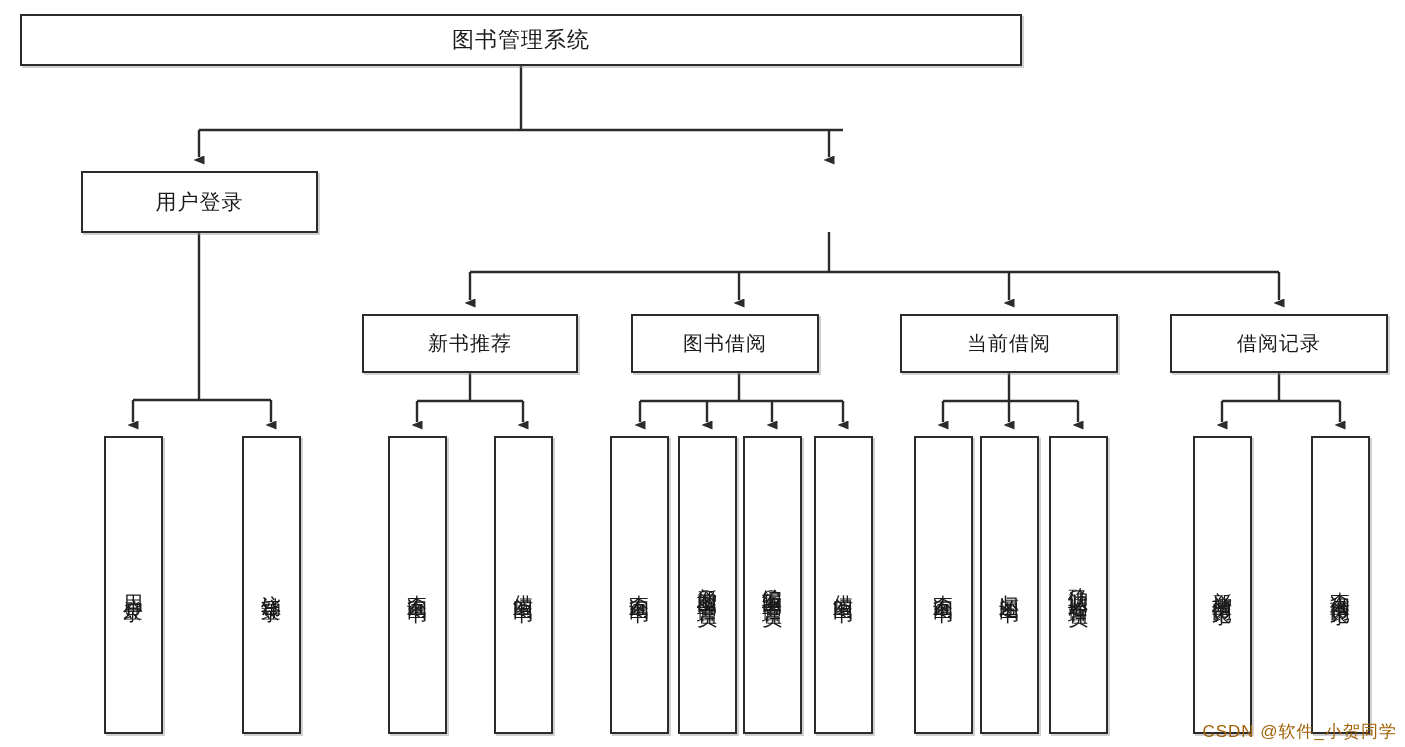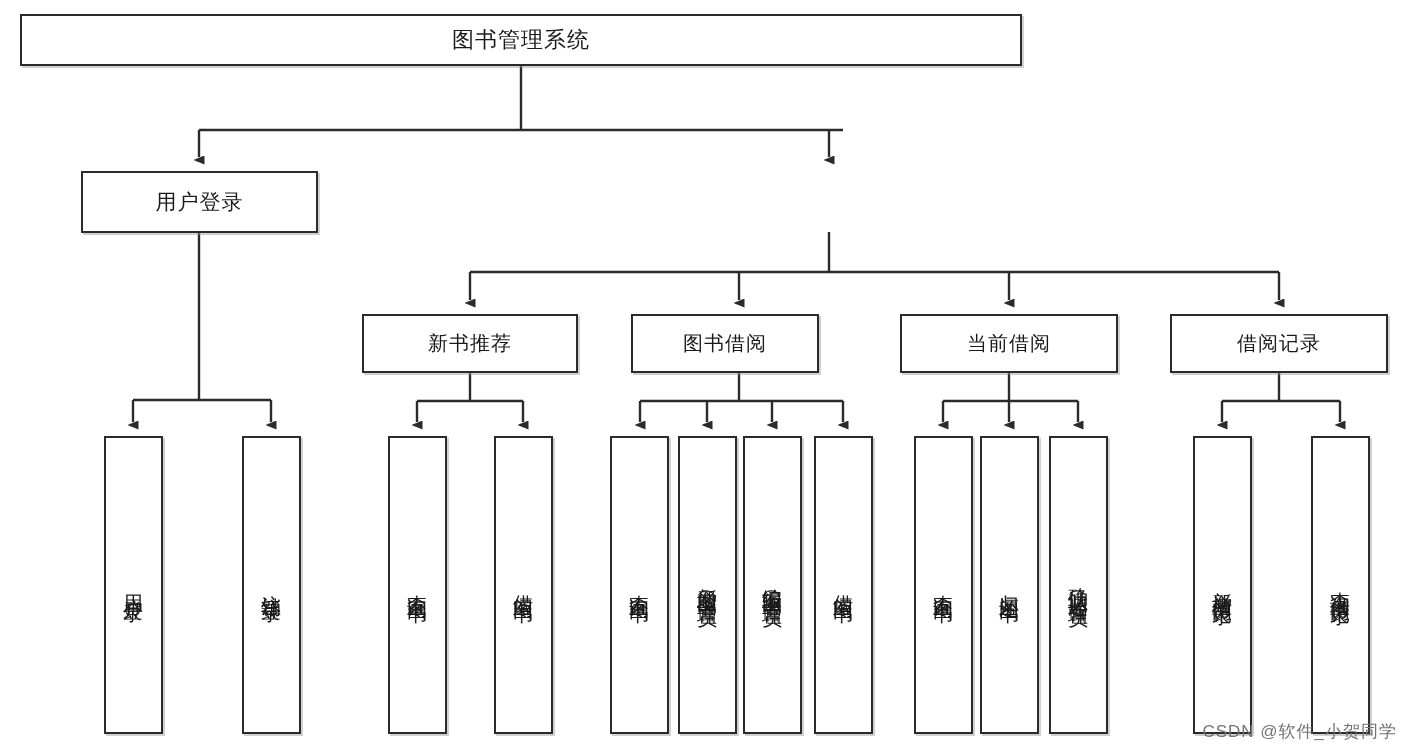--- a/index.html
+++ b/index.html
@@ -40,21 +40,21 @@
   .node.leaf .lbl{
     writing-mode:vertical-rl;
     text-orientation:upright;
     display:block;
   }
   .watermark{
     position:absolute;
     right:8px;
     bottom:4px;
     font-size:17px;
-    color:#737373;
+    color:#a16207;
     letter-spacing:1px;
     white-space:nowrap;
     user-select:none;
   }
 </style>
 </head>
 <body>
 
 <div id="canvas">
 

